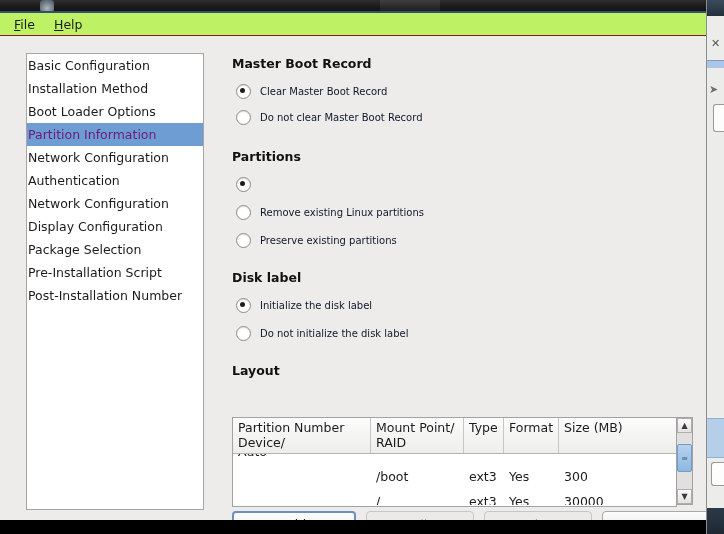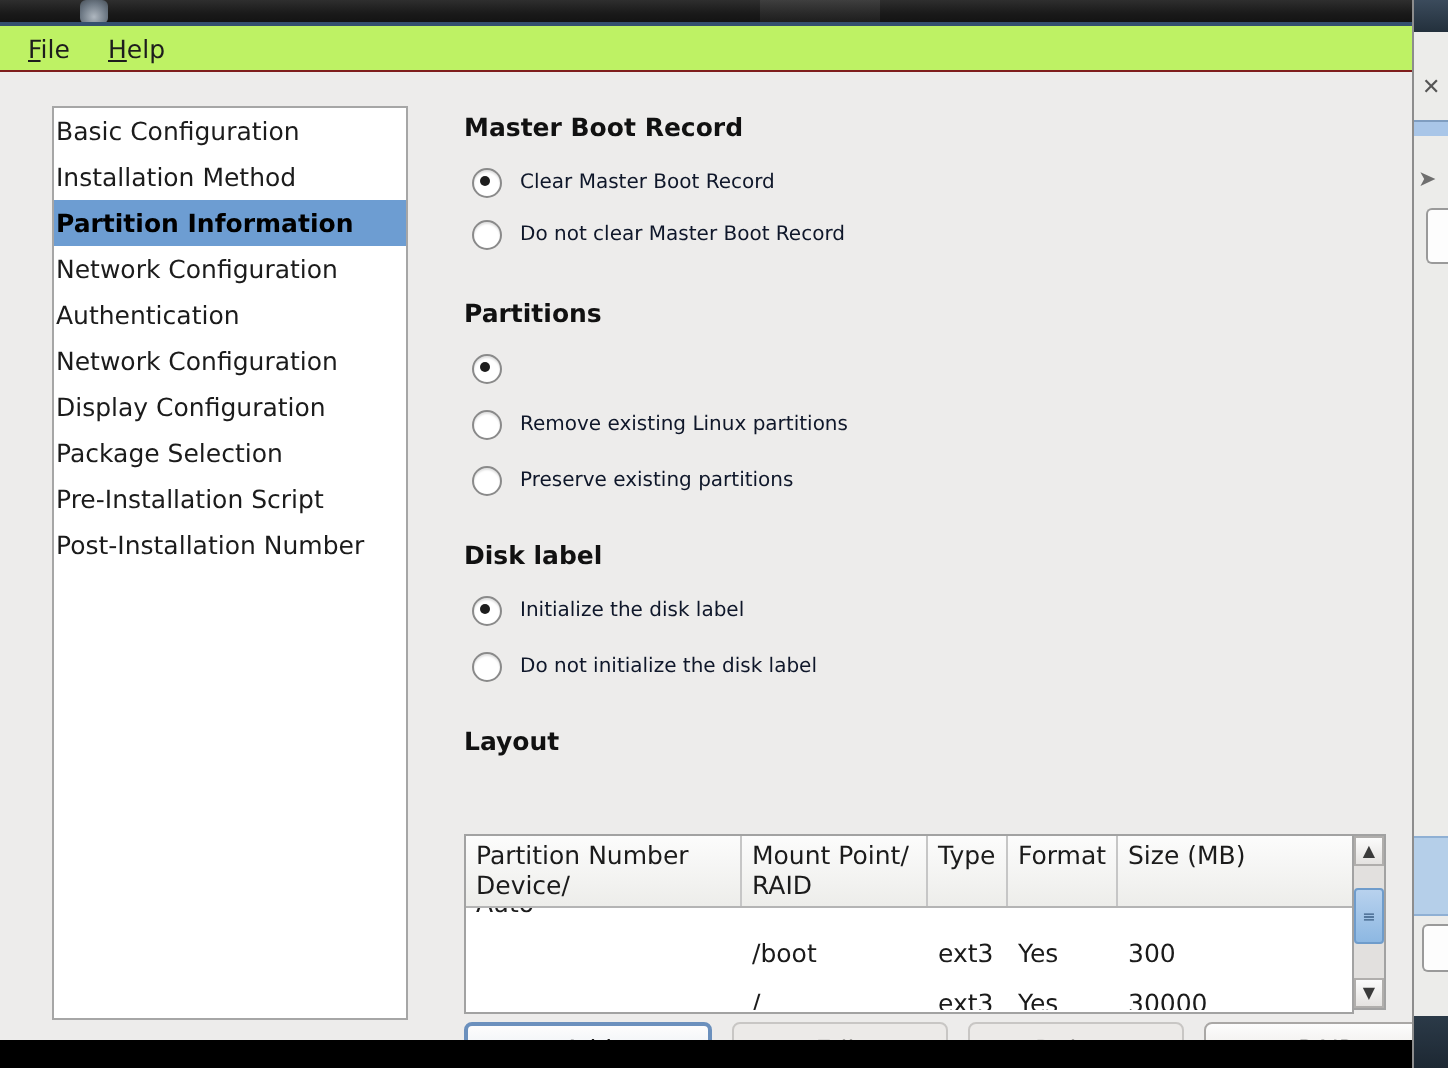--- a/index.html
+++ b/index.html
@@ -109,22 +109,21 @@
   }
   .side-item {
     height: 23px; line-height: 23px;
     padding-left: 1px;
     font-size: 12.5px; color: #1b1b1b;
     white-space: nowrap;
     cursor: default;
   }
   .side-item.selected {
     background: #6d9dd2;
-    color: #000000;
-    font-weight: bold;
+    color: #701a75;
   }
 
   
   .content { position: absolute; left: 222px; top: 0px; width: 484px; height: 484px; }
 
   .grp-title {
     position: absolute;
     font-size: 12.5px; font-weight: bold; color: #111111;
     white-space: nowrap;
   }
@@ -266,20 +265,21 @@
     <div class="menubar">
       <div class="menu-item" id="menu-file"><span class="ul">F</span><span>ile</span></div>
       <div class="menu-item" id="menu-help"><span class="ul">H</span><span>elp</span></div>
     </div>
 
     <div class="client">
 
       <div class="sidebar">
         <div class="side-item">Basic Configuration</div>
         <div class="side-item">Installation Method</div>
+        <div class="side-item">Boot Loader Options</div>
         <div class="side-item selected">Partition Information</div>
         <div class="side-item">Network Configuration</div>
         <div class="side-item">Authentication</div>
         <div class="side-item">Network Configuration</div>
         <div class="side-item">Display Configuration</div>
         <div class="side-item">Package Selection</div>
         <div class="side-item">Pre-Installation Script</div>
         <div class="side-item">Post-Installation Number</div>
       </div>
 

